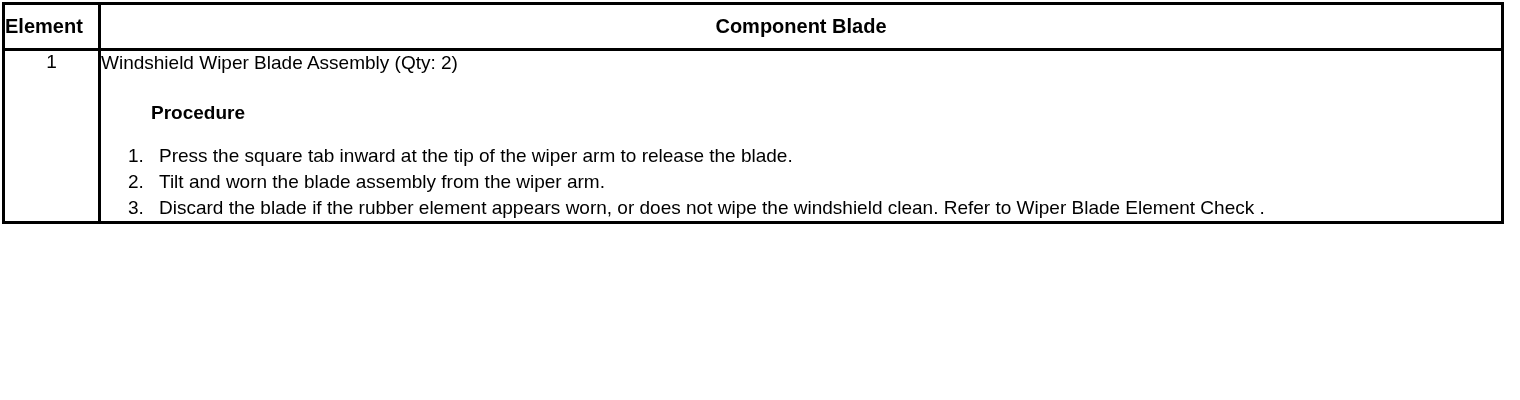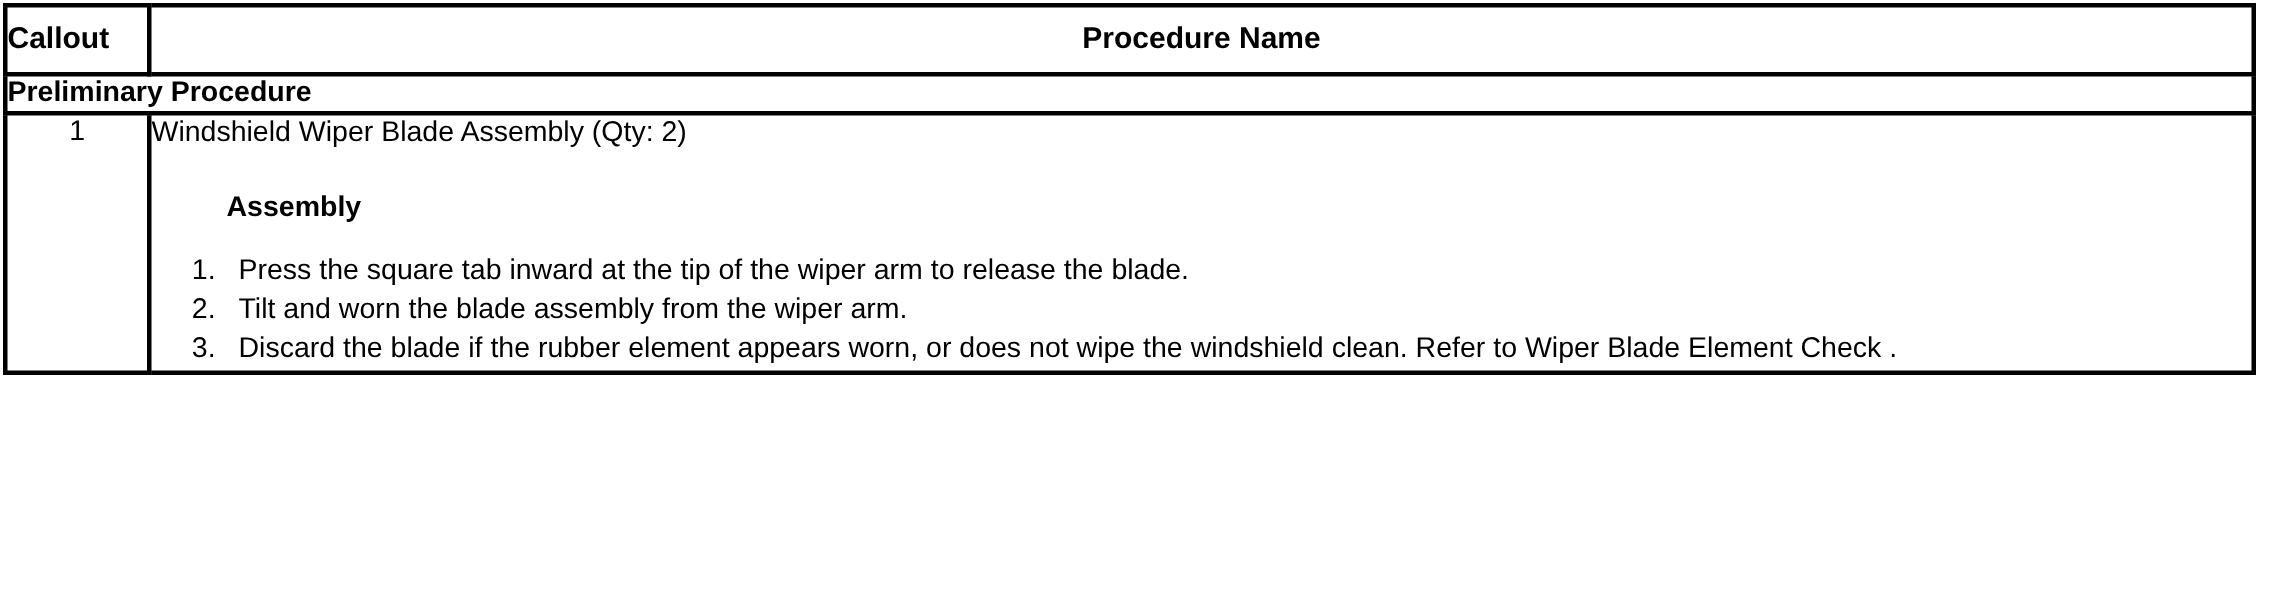--- a/index.html
+++ b/index.html
@@ -114,36 +114,31 @@
 </head>
 <body>
 
 <table class="doc-table">
   <colgroup>
     <col class="col-callout">
     <col>
   </colgroup>
   <tbody>
     <tr>
-      <th class="hdr-cell hdr-callout">Callout</th>
-      <th class="hdr-cell hdr-component">Procedure Name</th>
+      <th class="hdr-cell hdr-callout">Element</th>
+      <th class="hdr-cell hdr-component">Component Blade</th>
     </tr>
 
-    <tr>
-      <td class="prelim-cell" colspan="2">
-        <div class="prelim-title">Preliminary Procedure</div>
-      </td>
-    </tr>
 
 
     <tr>
       <td class="callout-cell">1</td>
       <td class="component-cell">
         <p class="component-title">Windshield Wiper Blade Assembly (Qty: 2)</p>
-        <div class="procedure-heading">Assembly</div>
+        <div class="procedure-heading">Procedure</div>
         <ol class="step-list">
           <li>Press the square tab inward at the tip of the wiper arm to release the blade.</li>
           <li>Tilt and worn the blade assembly from the wiper arm.</li>
           <li>Discard the blade if the rubber element appears worn, or does not wipe the windshield clean. Refer to Wiper Blade Element Check .</li>
         </ol>
       </td>
     </tr>
   </tbody>
 </table>
 

